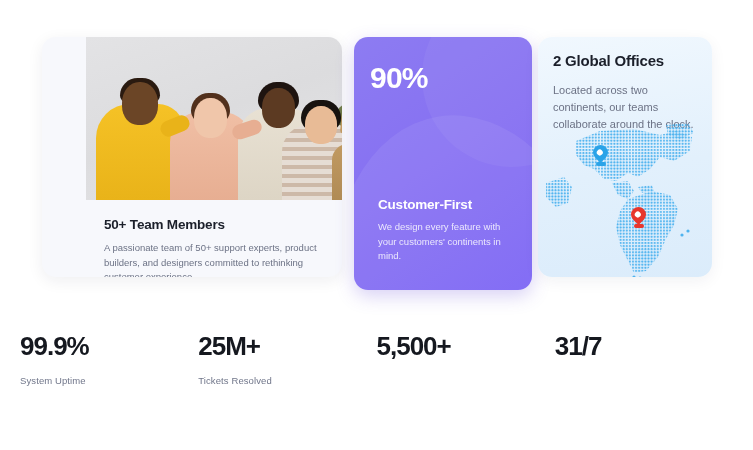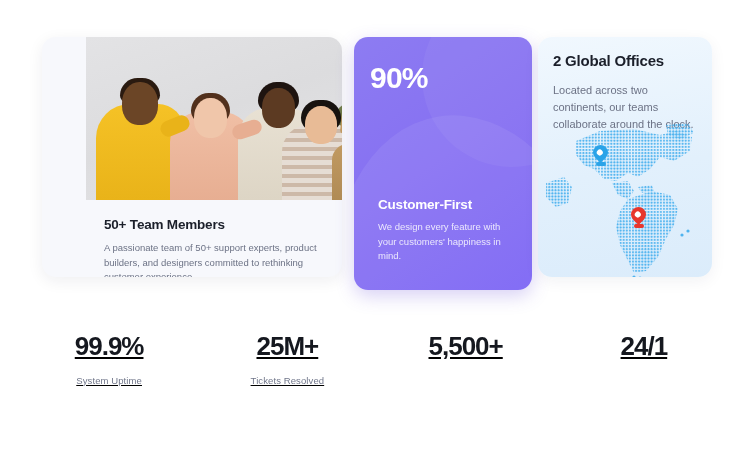--- a/index.html
+++ b/index.html
@@ -257,22 +257,21 @@
   
   .stats-row {
     position: absolute;
     left: 20px;
     top: 332px;
     width: 713px;
     display: flex;
   }
   .stat {
     flex: 1 1 0;
-    text-align: center;
-    text-decoration: underline;
+    text-align: left;
   }
   .stat-value {
     font-size: 26px;
     font-weight: 700;
     color: #15181f;
     letter-spacing: -1px;
     line-height: 1.1;
   }
   .stat-label {
     margin-top: 14px;
@@ -328,21 +327,21 @@
         <div class="card-desc">A passionate team of 50+ support experts, product builders, and designers committed to rethinking customer experience.</div>
       </div>
     </div>
 
     <div class="card-purple">
       <div class="swoosh"></div>
       <div class="swoosh2"></div>
       <div class="purple-stat">90%</div>
       <div class="card-purple-body">
         <div class="card-title">Customer-First</div>
-        <div class="card-desc">We design every feature with your customers' happiness in mind.</div>
+        <div class="card-desc">We design every feature with your customers' continents in mind.</div>
       </div>
     </div>
 
     <div class="card-map">
       <div class="card-map-body">
         <div class="card-title">2 Global Offices</div>
         <div class="card-desc">Located across two continents, our teams collaborate around the clock.</div>
       </div>
       <div class="map-wrap">
         <svg class="map-svg" viewBox="0 0 168 160">
@@ -392,17 +391,17 @@
       <div class="stat-label">System Uptime</div>
     </div>
     <div class="stat">
       <div class="stat-value">25M+</div>
       <div class="stat-label">Tickets Resolved</div>
     </div>
     <div class="stat">
       <div class="stat-value">5,500+</div>
     </div>
     <div class="stat">
-      <div class="stat-value">24/1</div>
+      <div class="stat-value">31/7</div>
     </div>
   </div>
 
 </div>
 
 </body></html>

